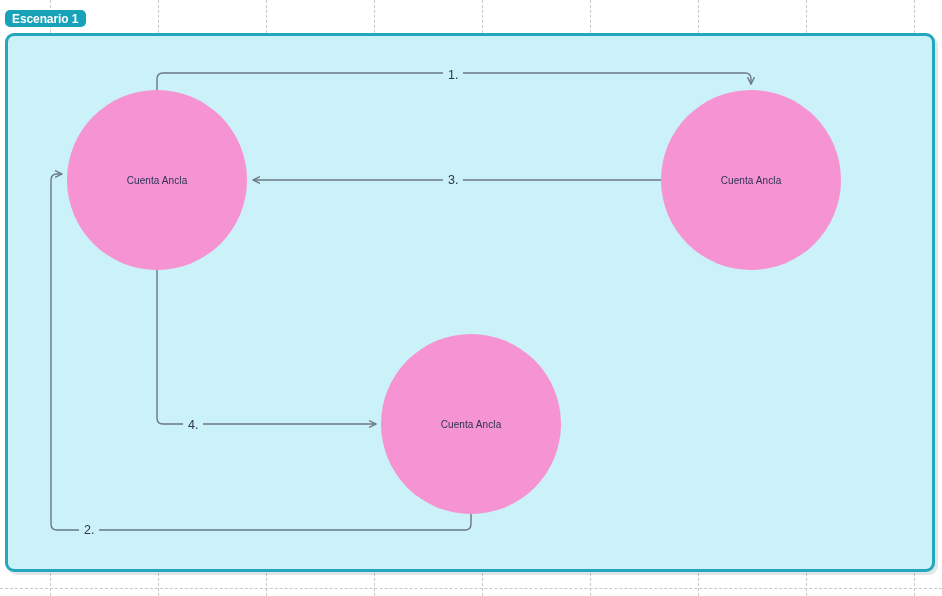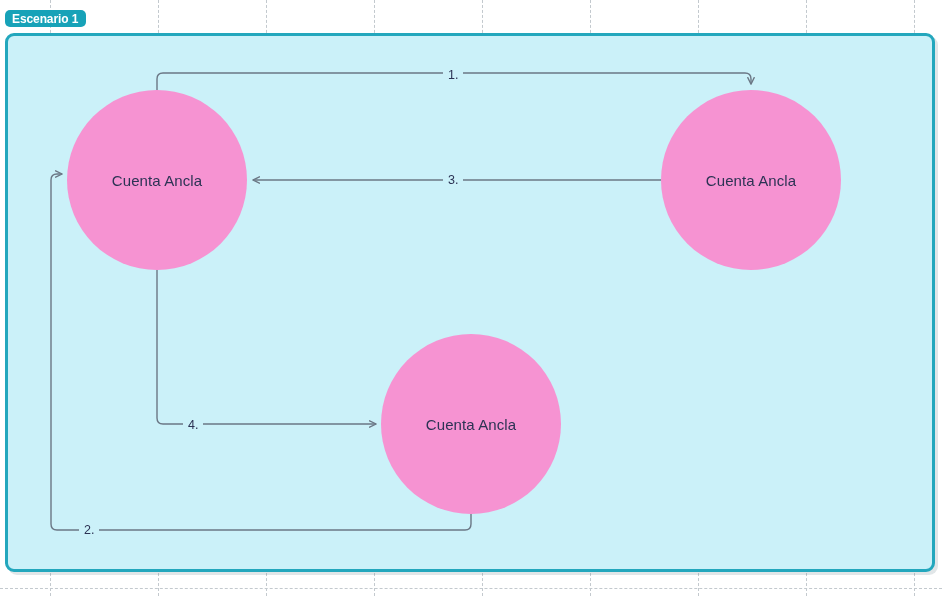--- a/index.html
+++ b/index.html
@@ -91,21 +91,21 @@
     width: 180px;
     height: 180px;
     border-radius: 50%;
     background: #f693d2;
     display: flex;
     align-items: center;
     justify-content: center;
     z-index: 4;
   }
   .node-label {
-    font-size: 15px;
+    font-size: 10px;
     color: #2c3354;
     letter-spacing: 0.1px;
     user-select: none;
   }
   #node-left   { left: 67px;  top: 90px;  }
   #node-right  { left: 661px; top: 90px;  }
   #node-bottom { left: 381px; top: 334px; }
 
   
   .edge-label {

